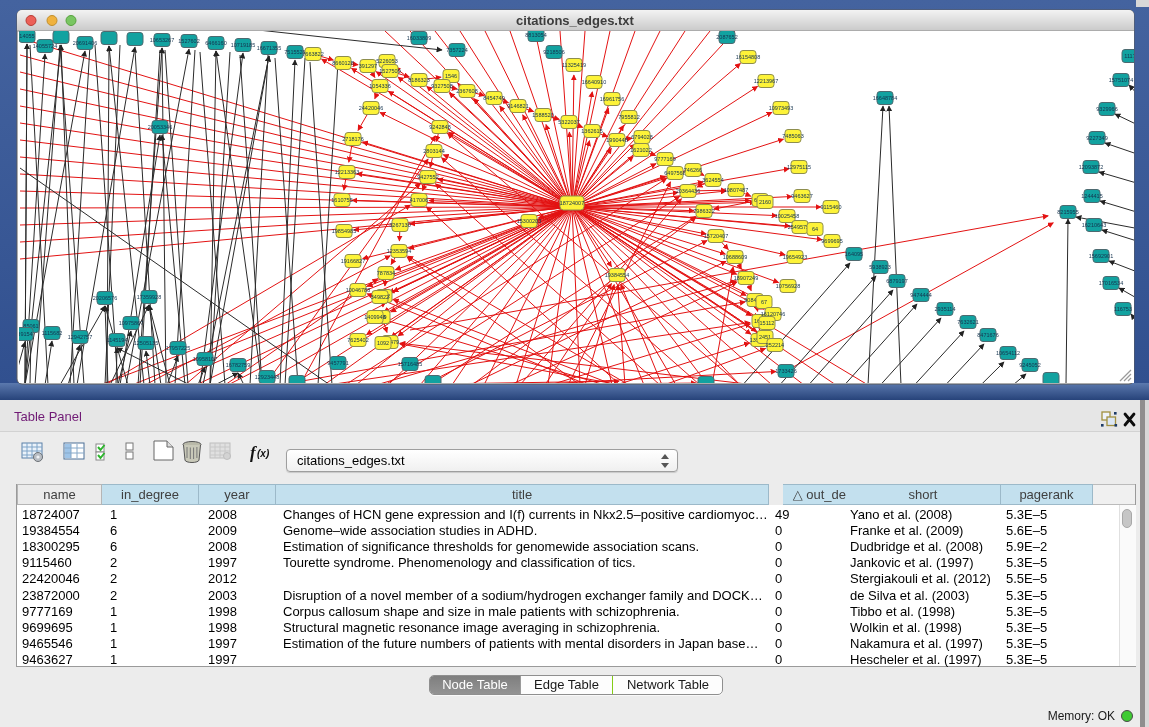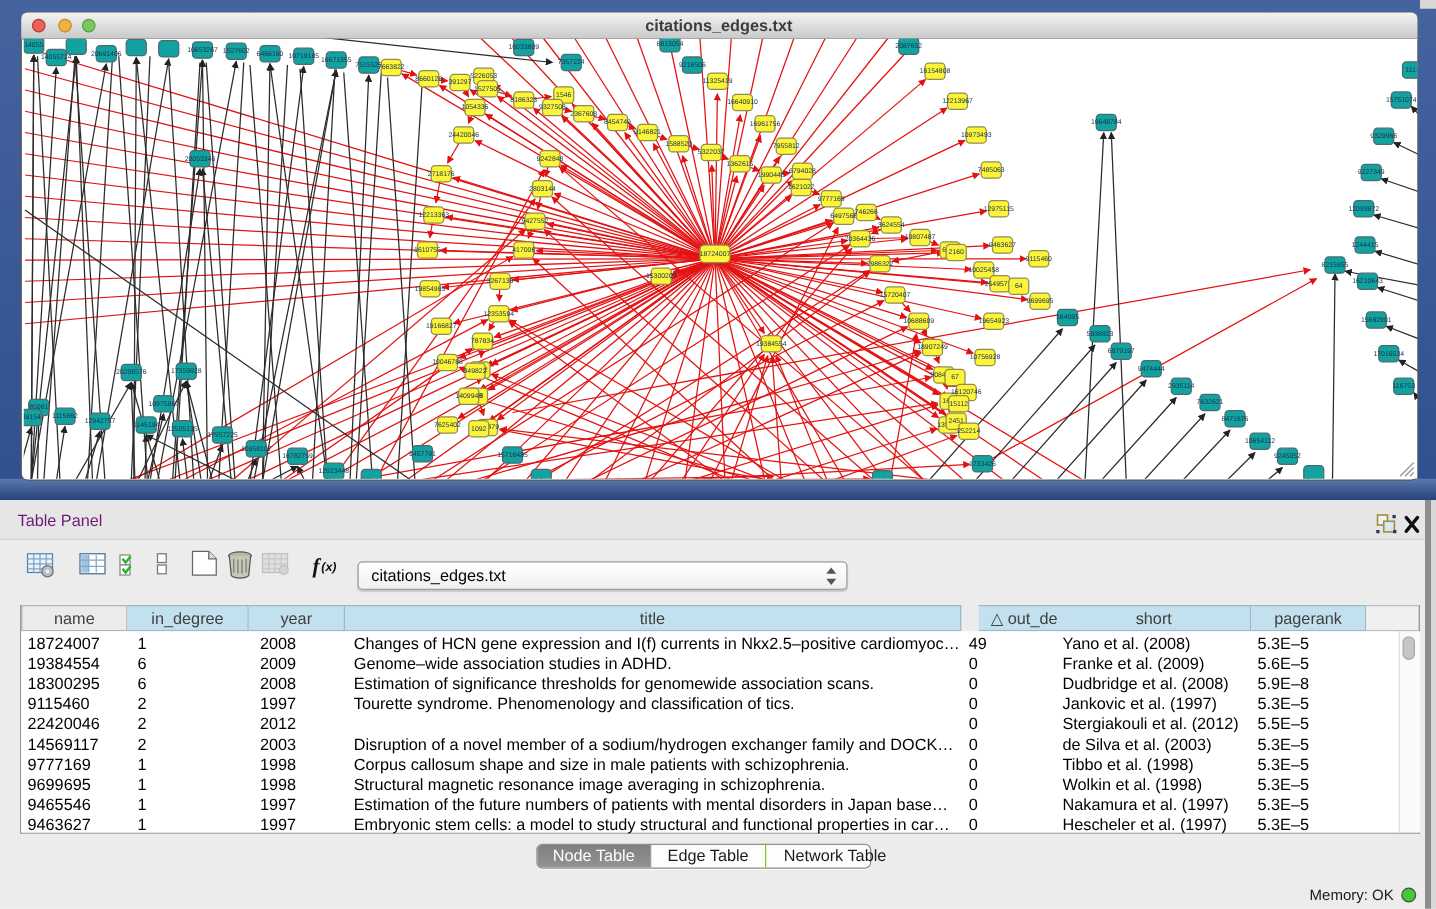--- a/index.html
+++ b/index.html
@@ -722,41 +722,41 @@
     <span class="c5">Franke et al. (2009)</span>
     <span class="c6">5.6E–5</span>
   </div>
 <div class="row" style="top:539.2px">
 <span class="c0">18300295</span>
     <span class="c1">6</span>
     <span class="c2">2008</span>
 <span class="c3">Estimation of significance thresholds for genomewide association scans.</span>
     <span class="c4">0</span>
     <span class="c5">Dudbridge et al. (2008)</span>
-    <span class="c6">5.9E–8</span>
+    <span class="c6">5.9E–2</span>
   </div>
 <div class="row" style="top:555.3000000000001px">
 <span class="c0">9115460</span>
     <span class="c1">2</span>
     <span class="c2">1997</span>
 <span class="c3">Tourette syndrome. Phenomenology and classification of tics.</span>
     <span class="c4">0</span>
     <span class="c5">Jankovic et al. (1997)</span>
     <span class="c6">5.3E–5</span>
   </div>
 <div class="row" style="top:571.4000000000001px">
 <span class="c0">22420046</span>
     <span class="c1">2</span>
     <span class="c2">2012</span>
     <span class="c4">0</span>
     <span class="c5">Stergiakouli et al. (2012)</span>
     <span class="c6">5.5E–5</span>
   </div>
 <div class="row" style="top:587.5000000000001px">
-<span class="c0">14569117</span>
+<span class="c0">23872000</span>
     <span class="c1">2</span>
     <span class="c2">2003</span>
 <span class="c3">Disruption of a novel member of a sodium/hydrogen exchanger family and DOCK…</span>
     <span class="c4">0</span>
     <span class="c5">de Silva et al. (2003)</span>
     <span class="c6">5.3E–5</span>
   </div>
 <div class="row" style="top:603.6000000000001px">
 <span class="c0">9777169</span>
     <span class="c1">1</span>
@@ -781,28 +781,27 @@
     <span class="c2">1997</span>
 <span class="c3">Estimation of the future numbers of patients with mental disorders in Japan base…</span>
     <span class="c4">0</span>
     <span class="c5">Nakamura et al. (1997)</span>
     <span class="c6">5.3E–5</span>
   </div>
 <div class="row" style="top:651.9000000000002px">
 <span class="c0">9463627</span>
     <span class="c1">1</span>
     <span class="c2">1997</span>
-<span class="c3">Embryonic stem cells: a model to study structural and functional properties in car…</span>
     <span class="c4">0</span>
     <span class="c5">Hescheler et al. (1997)</span>
     <span class="c6">5.3E–5</span>
   </div>
 <div style="position:absolute;left:1119px;top:505px;width:17px;height:161px;background:#fafafa;border-left:1px solid #e0e0e0"></div>
 <div style="position:absolute;left:1122px;top:509px;width:10px;height:19px;background:#c6c6c6;border:1px solid #a8a8a8;border-radius:5px"></div>
 
-<div style="position:absolute;left:429px;top:675px;width:268px;height:20px;border:1px solid #8f8f8f;border-radius:5px;background:#fdfdfd;font-size:13px;font-weight:bold;box-shadow:0 1px 0 rgba(255,255,255,0.7)">
+<div style="position:absolute;left:429px;top:675px;width:294px;height:20px;border:1px solid #8f8f8f;border-radius:5px;background:#fdfdfd;font-size:13px;font-weight:bold;box-shadow:0 1px 0 rgba(255,255,255,0.7)">
 <div style="position:absolute;left:0;top:0;width:90px;height:18px;background:linear-gradient(#7f7f7f,#939393);border-radius:4px 0 0 4px;color:#fff;text-align:center;line-height:18px;font-weight:normal">Node Table</div>
 <div style="position:absolute;left:90px;top:0;width:92px;height:18px;border-left:1px solid #9a9a9a;color:#1a1a1a;text-align:center;line-height:18px;font-weight:normal">Edge Table</div>
 <div style="position:absolute;left:182px;top:0;width:111px;height:18px;border-left:1px solid #84cc16;color:#1a1a1a;text-align:center;line-height:18px;font-weight:normal">Network Table</div>
 </div>
 <div style="position:absolute;left:1000px;top:709px;width:115px;font-size:12px;color:#1a1a1a;text-align:right">Memory: OK</div>
 <div style="position:absolute;left:1121px;top:710px;width:12px;height:12px;border-radius:50%;background:#3ecb33;border:1px solid #4a4a4a"></div>
 <div style="position:absolute;left:1140px;top:400px;width:5px;height:327px;background:#8e8e8e"></div>
 <div style="position:absolute;left:1145px;top:400px;width:4px;height:327px;background:#d8d8d8"></div>
 </body></html>

